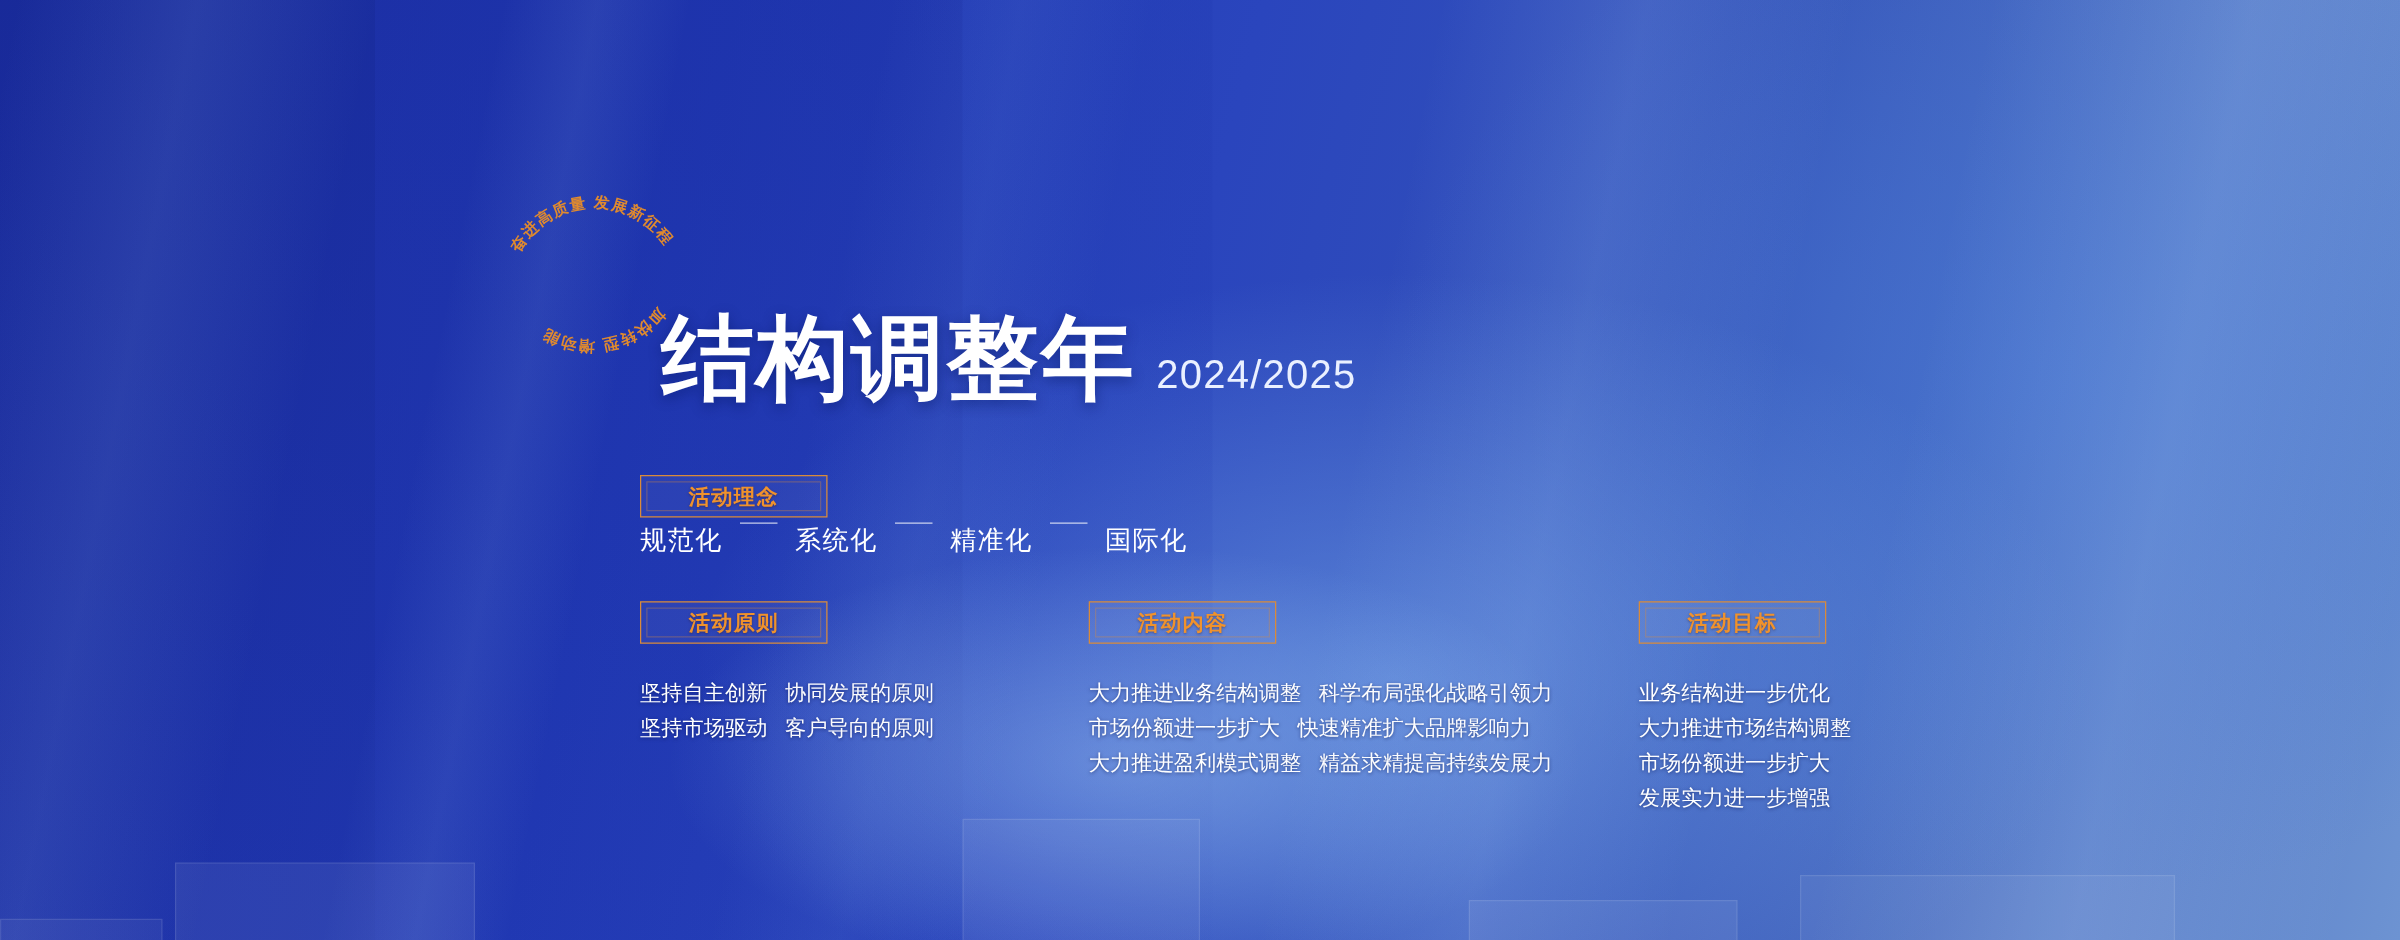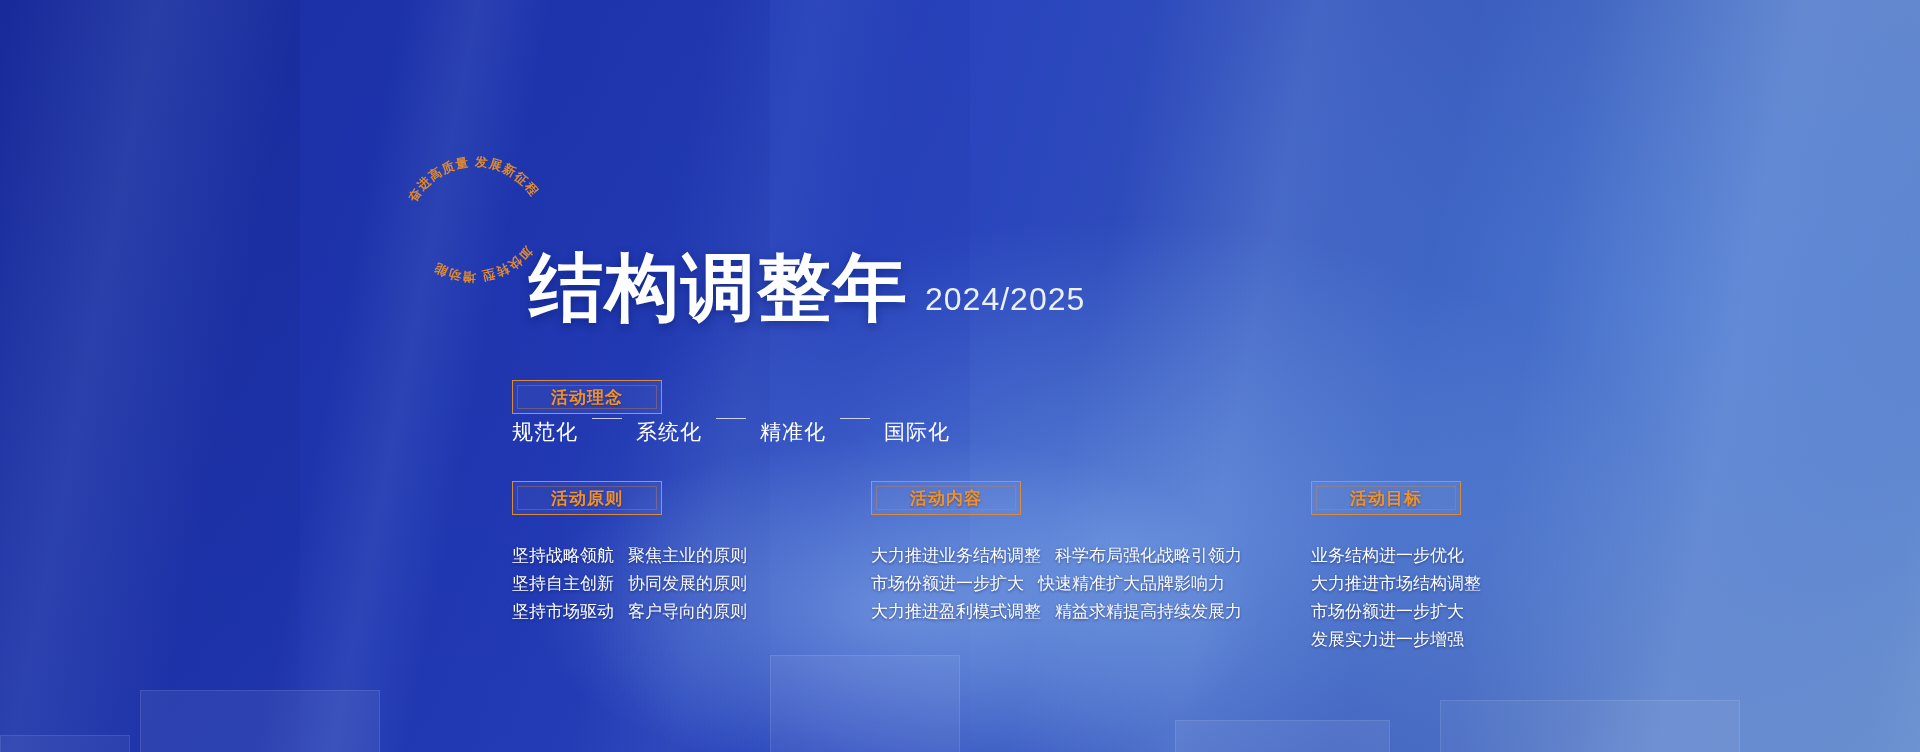--- a/index.html
+++ b/index.html
@@ -207,24 +207,20 @@
       <span class="dash"></span>
       <span>国际化</span>
     </div>
 
   <div class="col" id="col-0">
     <div class="badge">
       <span>活动原则</span>
     </div>
     <div class="col-rows">
         <div class="col-row">
-          <span class="c1">坚持战略领航</span>
-          <span class="c2">聚焦主业的原则</span>
-        </div>
-        <div class="col-row">
           <span class="c1">坚持自主创新</span>
           <span class="c2">协同发展的原则</span>
         </div>
         <div class="col-row">
           <span class="c1">坚持市场驱动</span>
           <span class="c2">客户导向的原则</span>
         </div>
       </div>
   </div>
 

